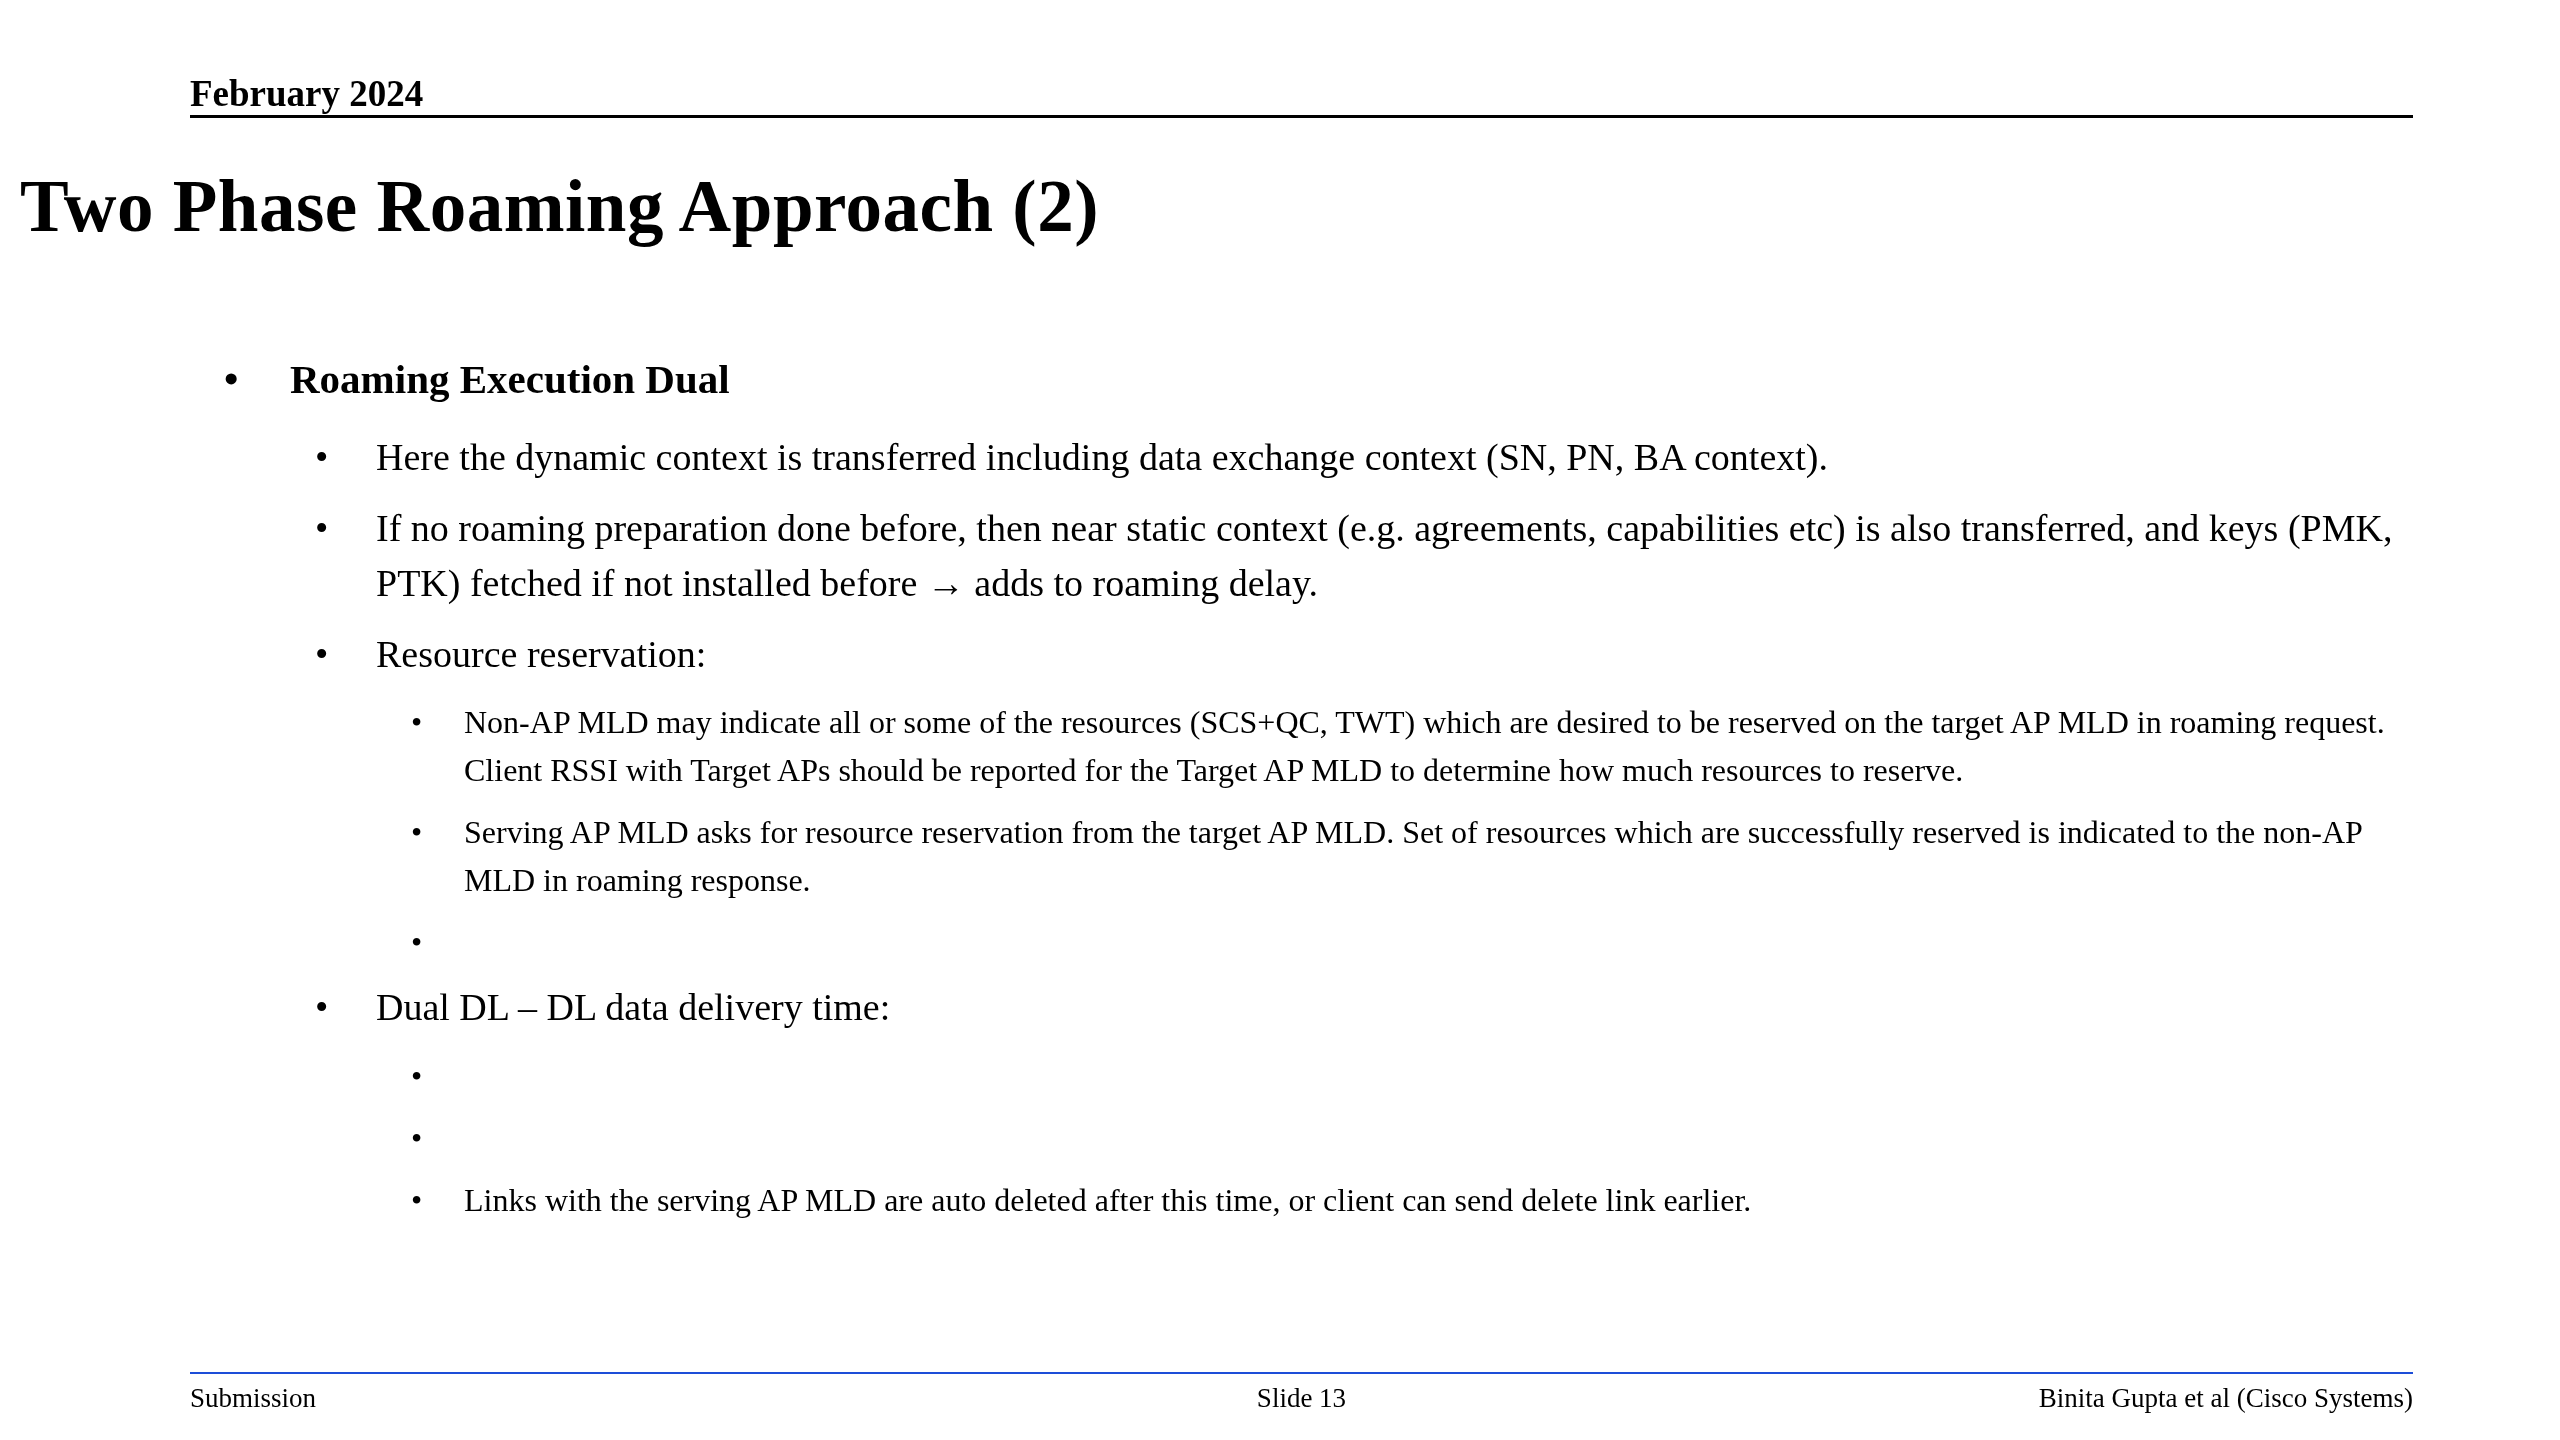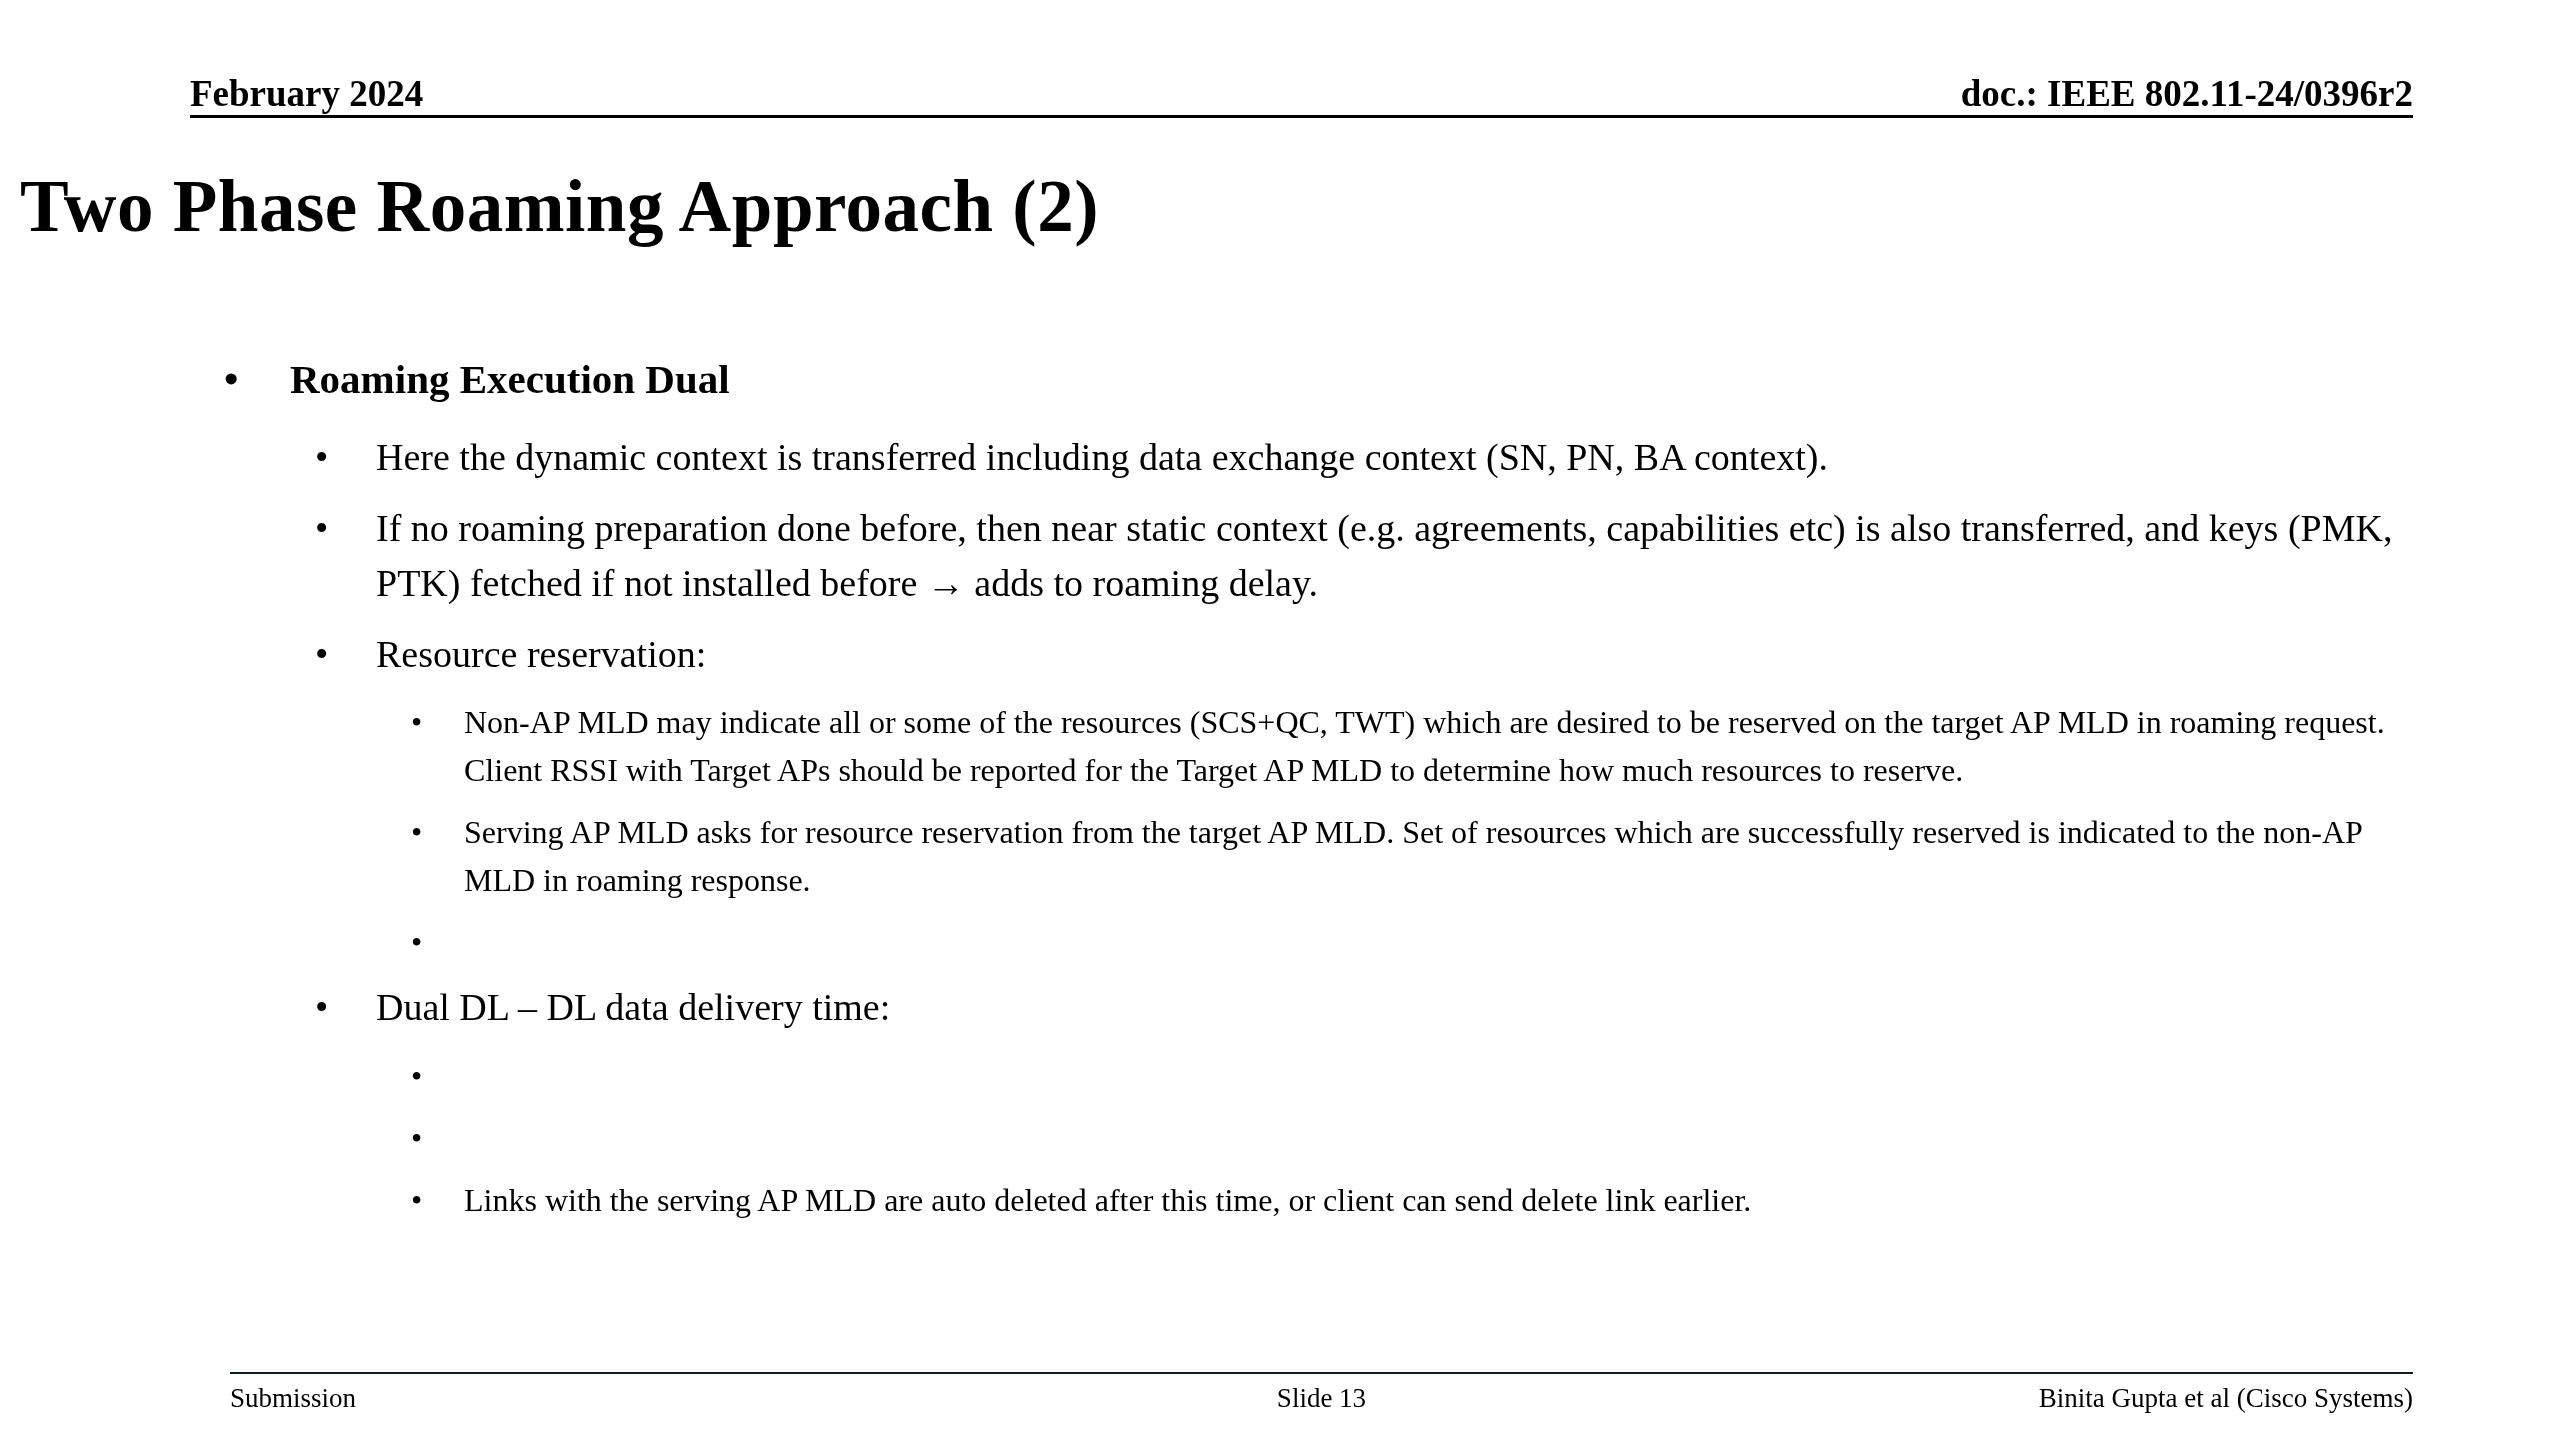--- a/index.html
+++ b/index.html
@@ -77,41 +77,39 @@
     padding-left: 187px;
   }
   .l3 .b { width: 53px; }
 
   
   .slide-footer {
     position: absolute;
     left: 190px;
     right: 147px;
     top: 1372px;
-    border-top: 2px solid #0f172a;
+    border-top: 2px solid #1d4ed8;
     padding-top: 9px;
     display: flex;
     justify-content: space-between;
     font-size: 27px;
-    margin-left: 40px;
   }
   .slide-footer .center {
     position: absolute;
     left: 50%;
     transform: translateX(-50%);
   }
 </style>
 </head>
 <body>
 
 <div class="slide">
 
   <header class="slide-header">
     <span>February 2024</span>
-    <span>doc.: IEEE 802.11-24/0396r2</span>
   </header>
 
   <h1 class="slide-title">Two Phase Roaming Approach (2)</h1>
 
   <div class="slide-body">
 
     <div class="li l1">
       <span class="b">•</span>
       <span class="t">Roaming Execution Dual</span>
     </div>

